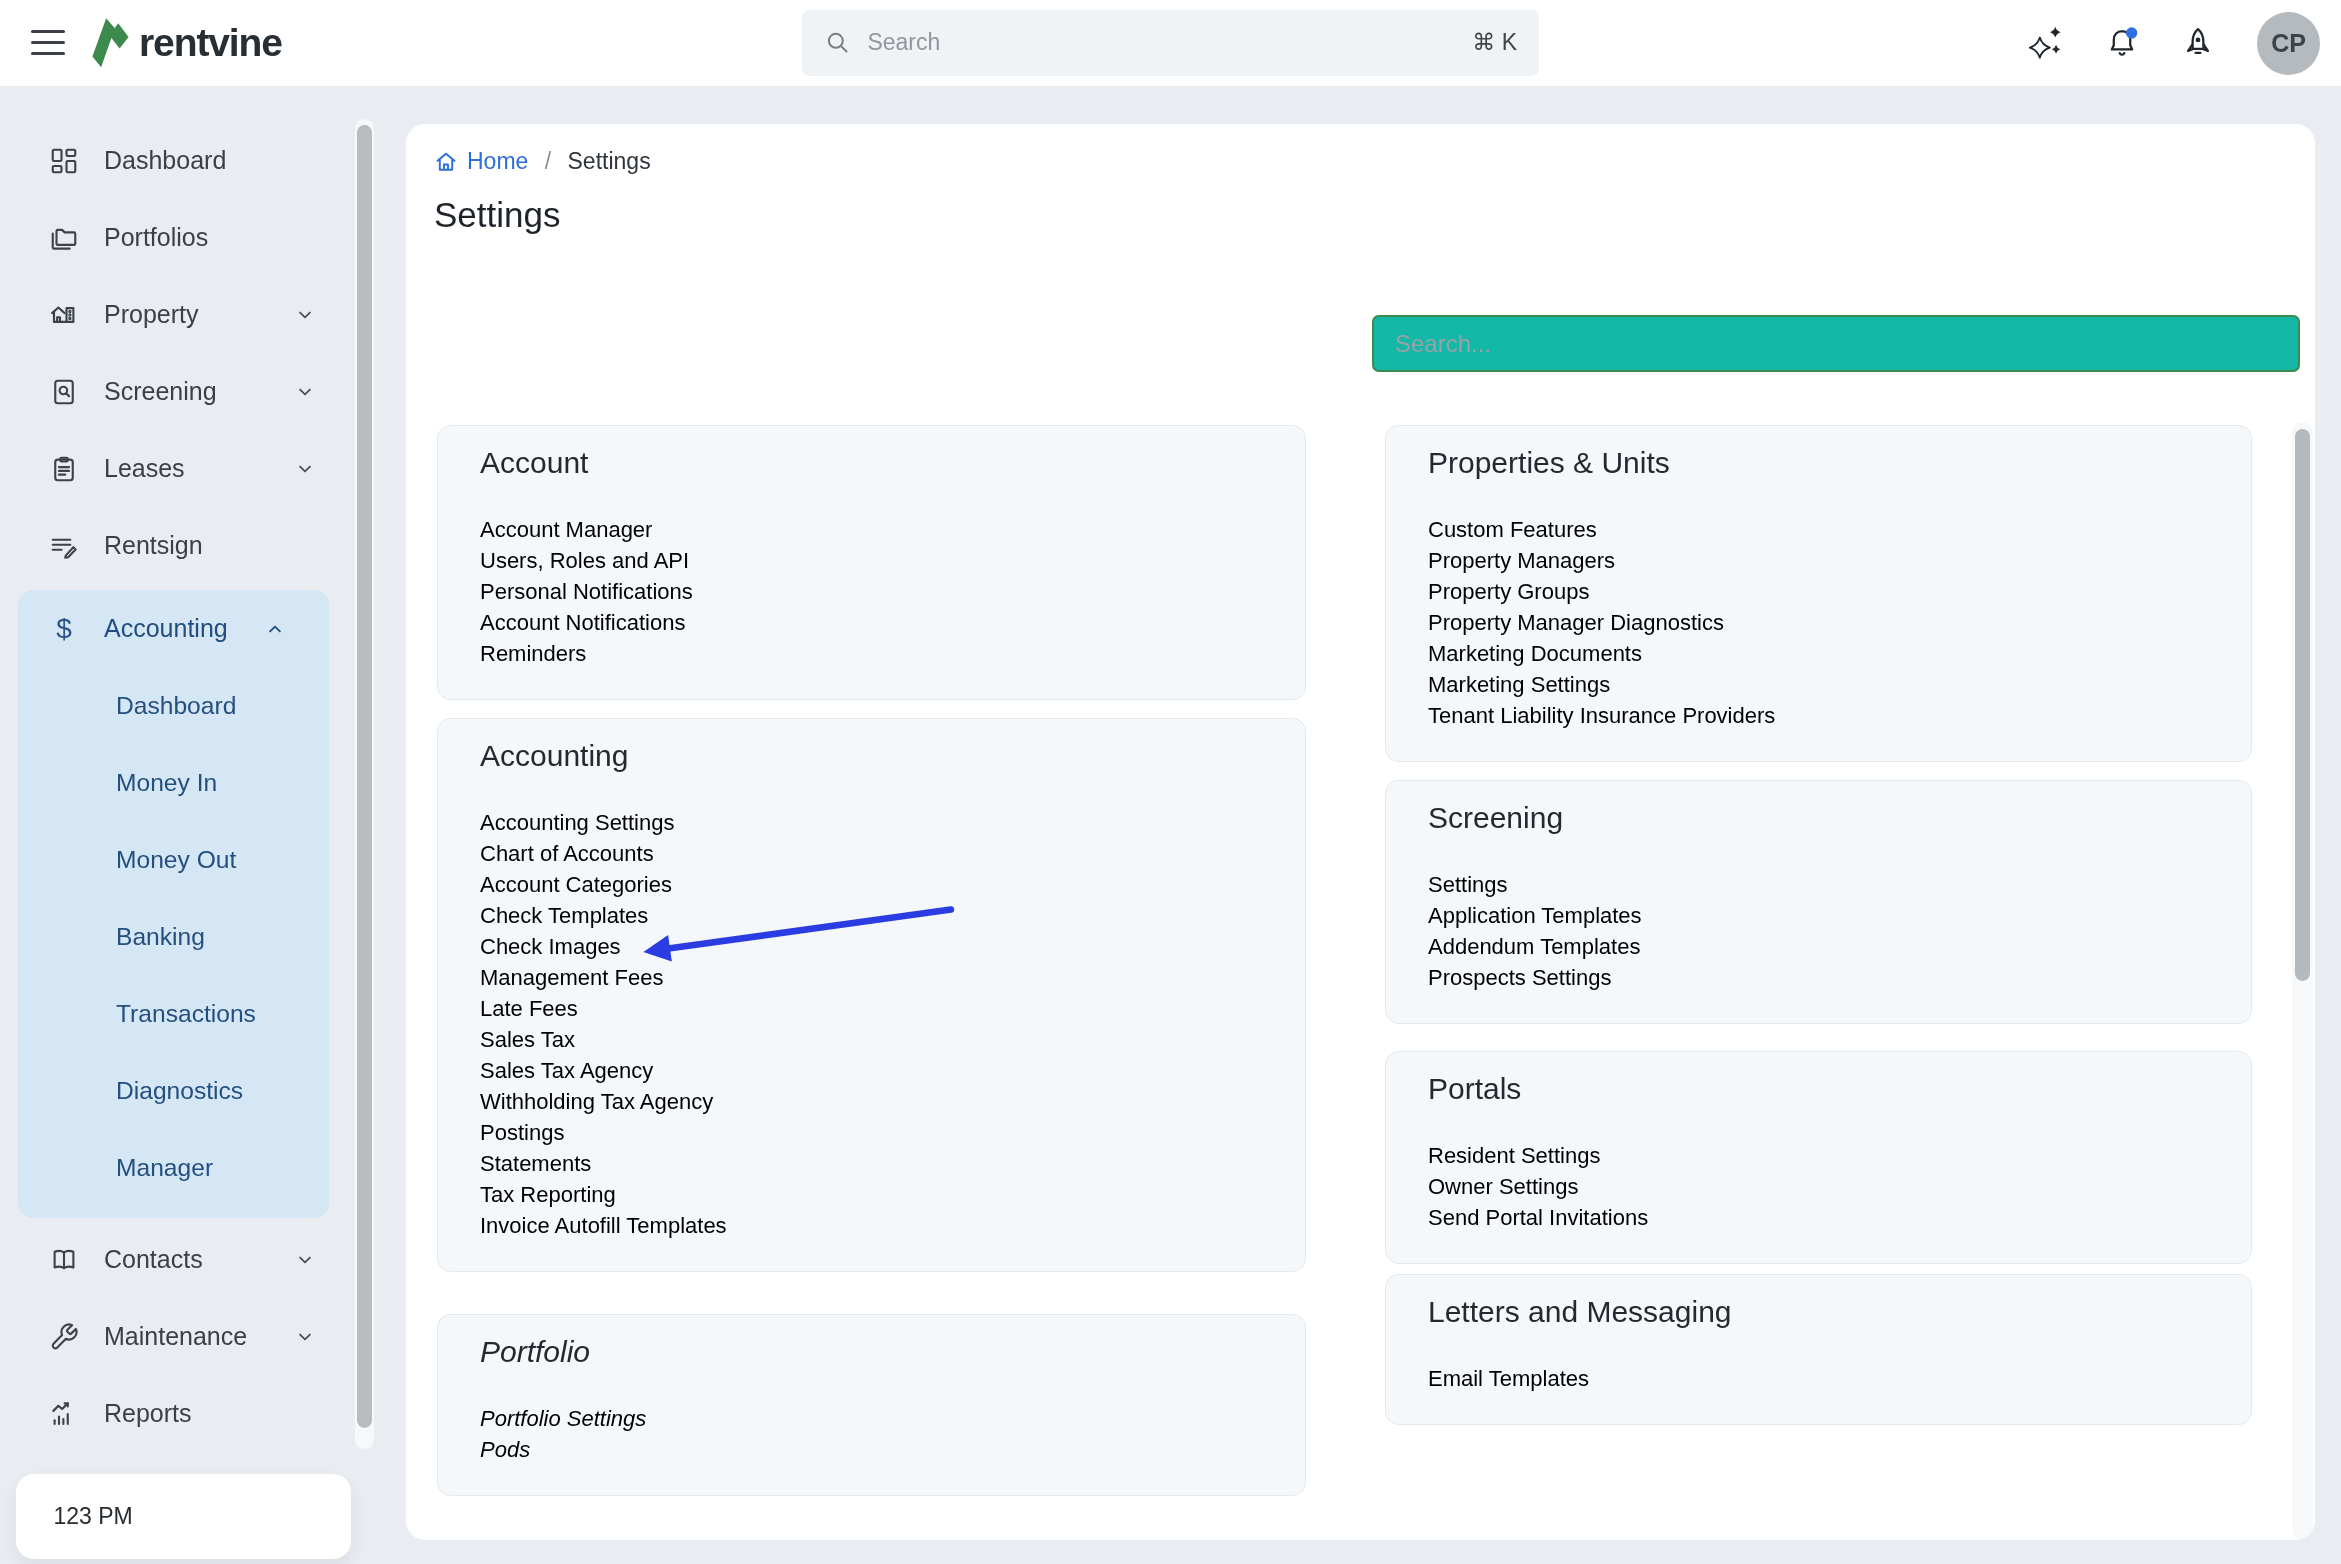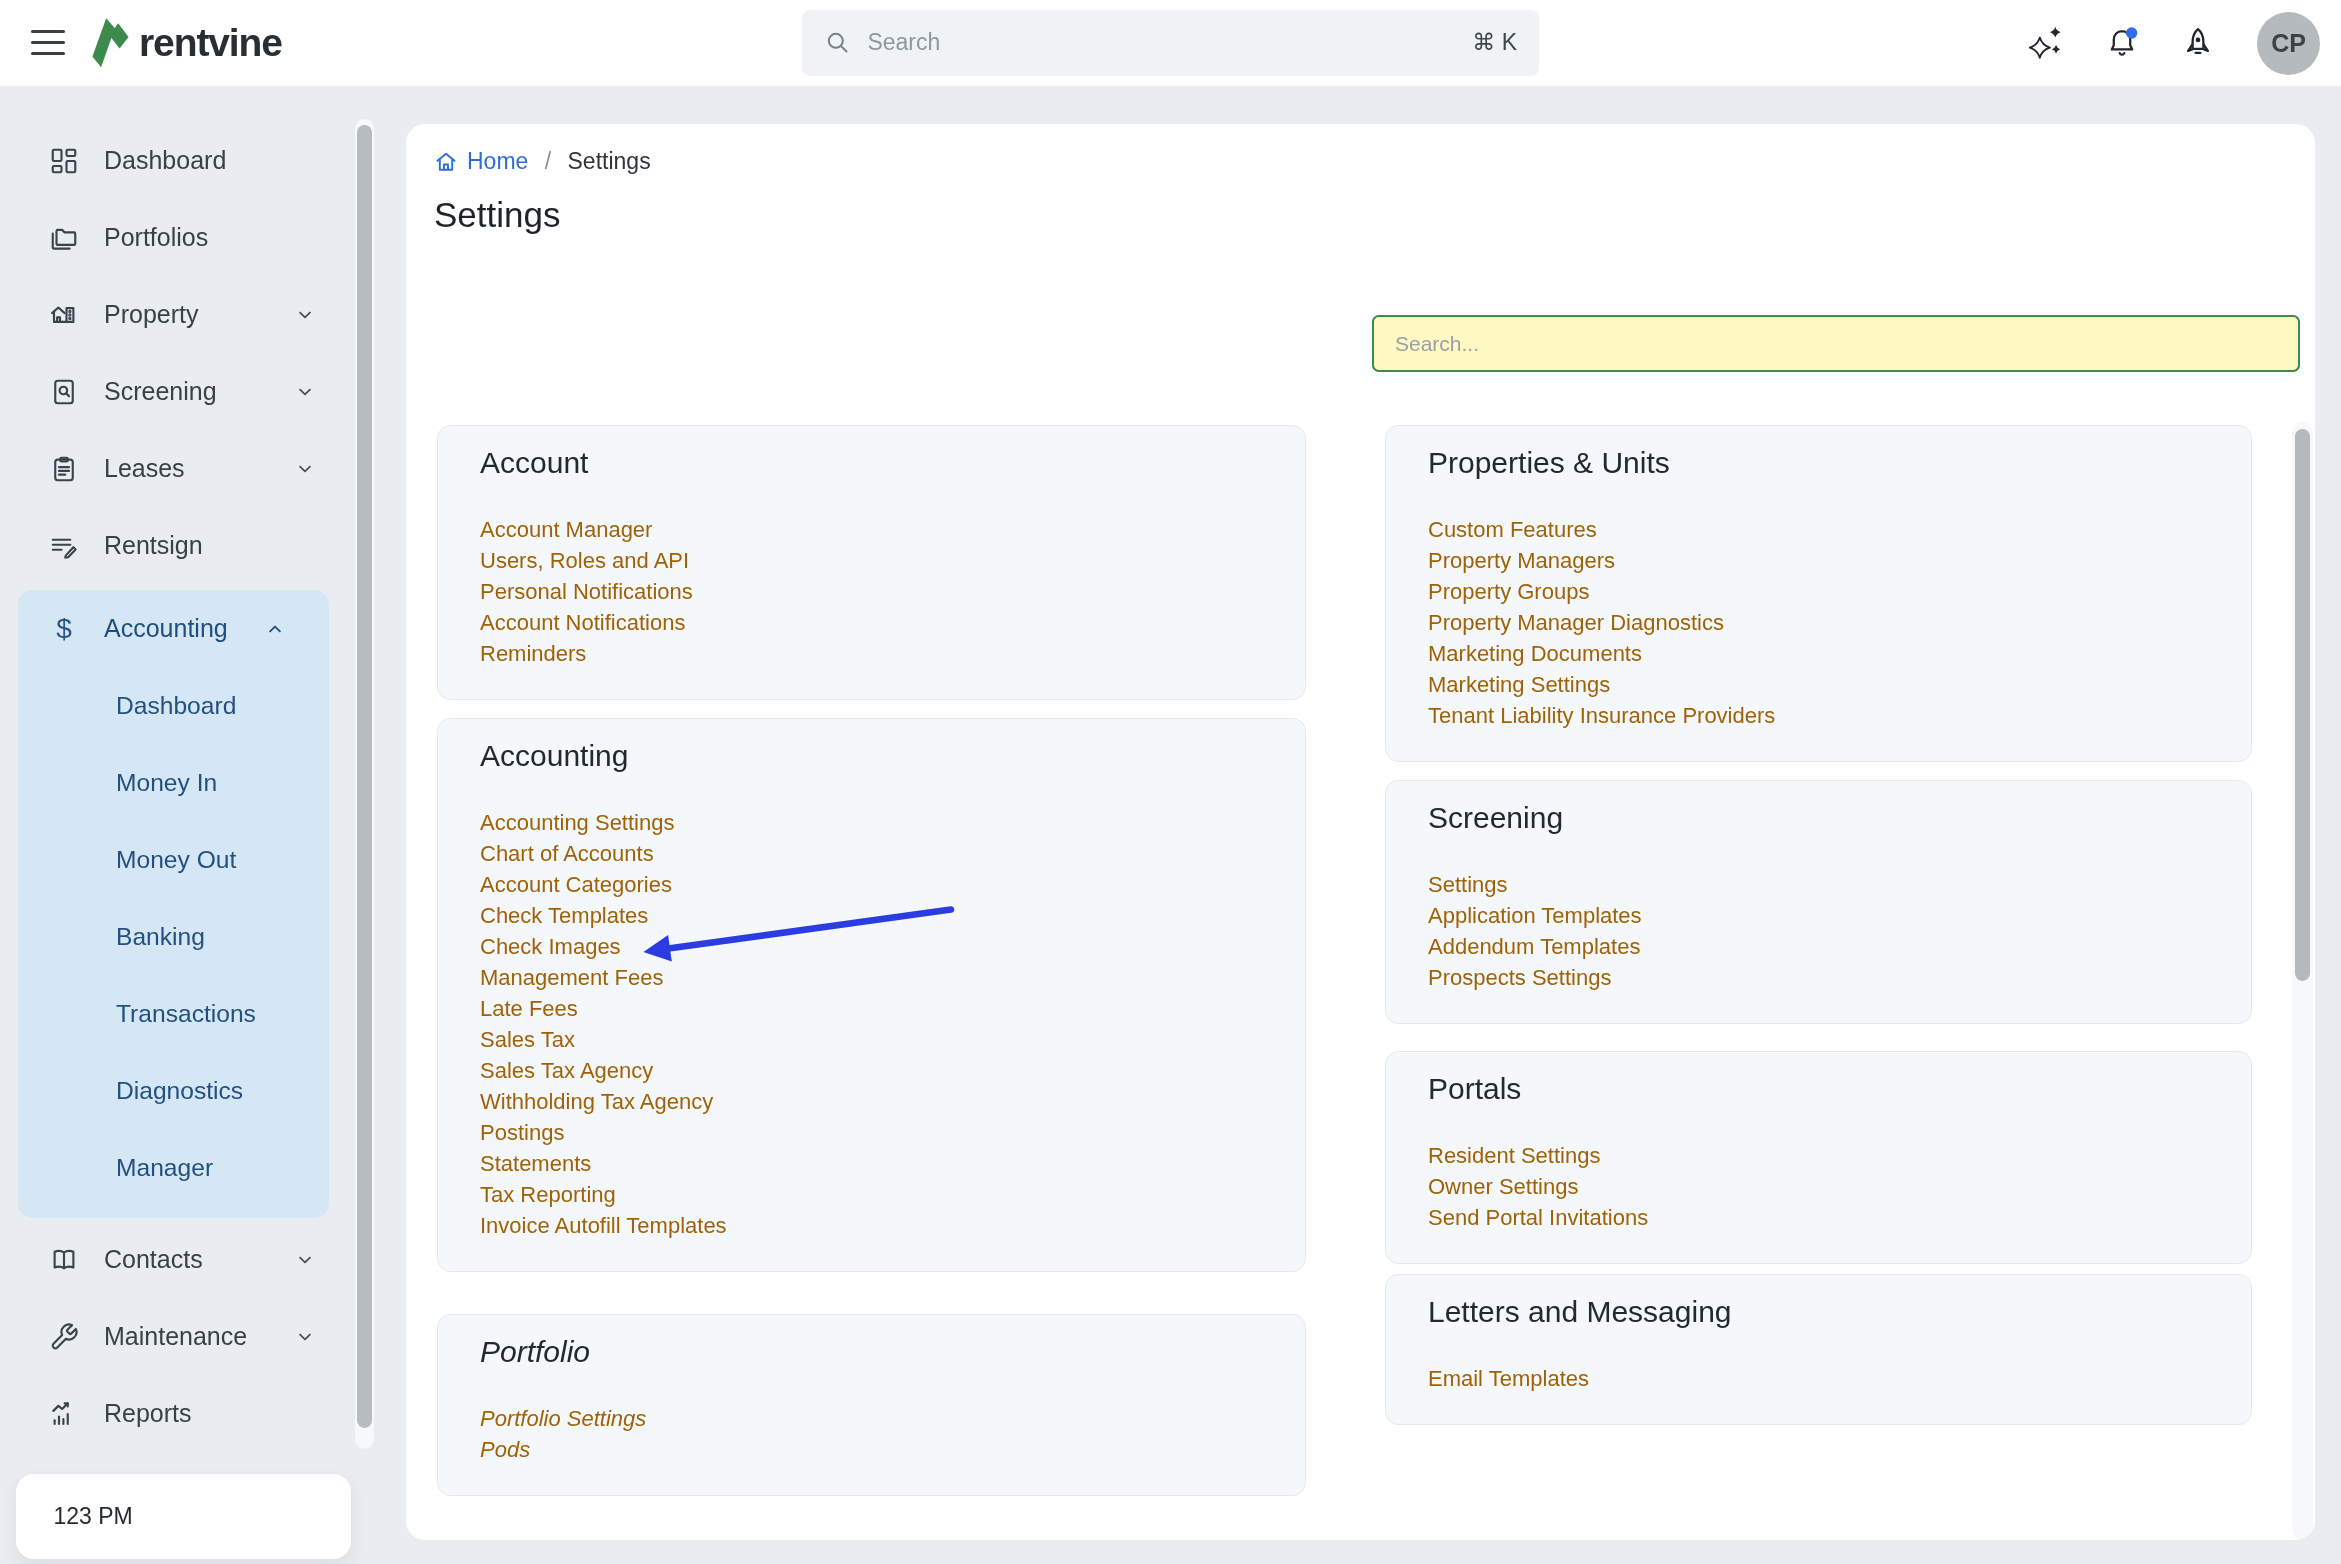--- a/index.html
+++ b/index.html
@@ -58,33 +58,33 @@
   .panel { position:absolute; left:406px; top:124px; width:1909px; height:1416px;
     background:#ffffff; border-radius:19.4px; overflow:hidden; }
   .breadcrumb { position:absolute; left:28px; top:24px; display:flex; align-items:center; font-size:23px; }
   .breadcrumb .bc-home { display:flex; align-items:center; color:#2e6ce0; cursor:pointer; }
   .breadcrumb .bc-home span { margin-left:9px; }
   .bc-sep { color:#8b9198; margin:0 16.4px; }
   .bc-current { color:#2f353b; }
   .page-title { position:absolute; left:28px; top:71px; font-size:35px; font-weight:500; color:#1d2328; }
 
   .settings-search { position:absolute; right:15px; top:191px; width:928px; height:57px;
-    border:2.2px solid #3c8a4c; border-radius:6.7px; background:#fef9c3; font-size:21px; color:#30363c;
+    border:2.2px solid #3c8a4c; border-radius:6.7px; background:#14b8a6; font-size:24px; color:#30363c;
     padding:0 21px; outline:none; font-family:inherit; }
   .settings-search::placeholder { color:#9aa1a8; }
 
   .cards { position:absolute; left:31px; top:301px; display:flex; align-items:flex-start; }
   .col { display:flex; flex-direction:column; }
   .col-left  { width:869px; }
   .col-right { width:867px; margin-left:79px; }
   .card { background:#f5f8fa; border:0.7px solid #e4e9ed; border-radius:13.4px; padding:16px 42px 30px; }
   .card h2 { font-size:30px; line-height:42px; font-weight:400; color:#23292f; }
   .card ul { list-style:none; margin-top:30px; }
   .card li { line-height:31px; font-size:22px; }
-  .card a { color:#a16207; }
+  .card a { color:#000000; }
   .col-left  .card + .card { margin-top:18px; }
   .col-left  .card:nth-child(3) { margin-top:42px;font-style:italic; }
   .col-right .card + .card { margin-top:18px; }
   .col-right .card:nth-child(3) { margin-top:27px; }
   .col-right .card:nth-child(4) { margin-top:10.4px; }
 
   .page-scroll { position:absolute; left:1886px; top:298px; width:21px; height:1118px;
     background:#f7f8f9; border-radius:10.4px; }
   .page-scroll .thumb { position:absolute; left:3px; top:7.4px; width:15px; height:552px;
     background:#b4b9bd; border-radius:7.4px; }

